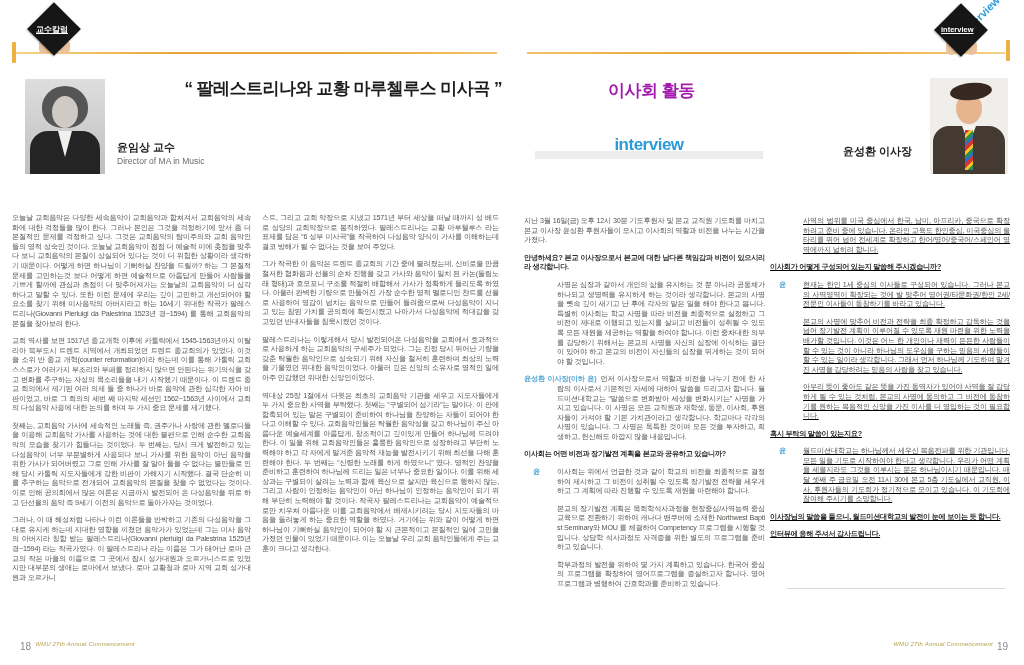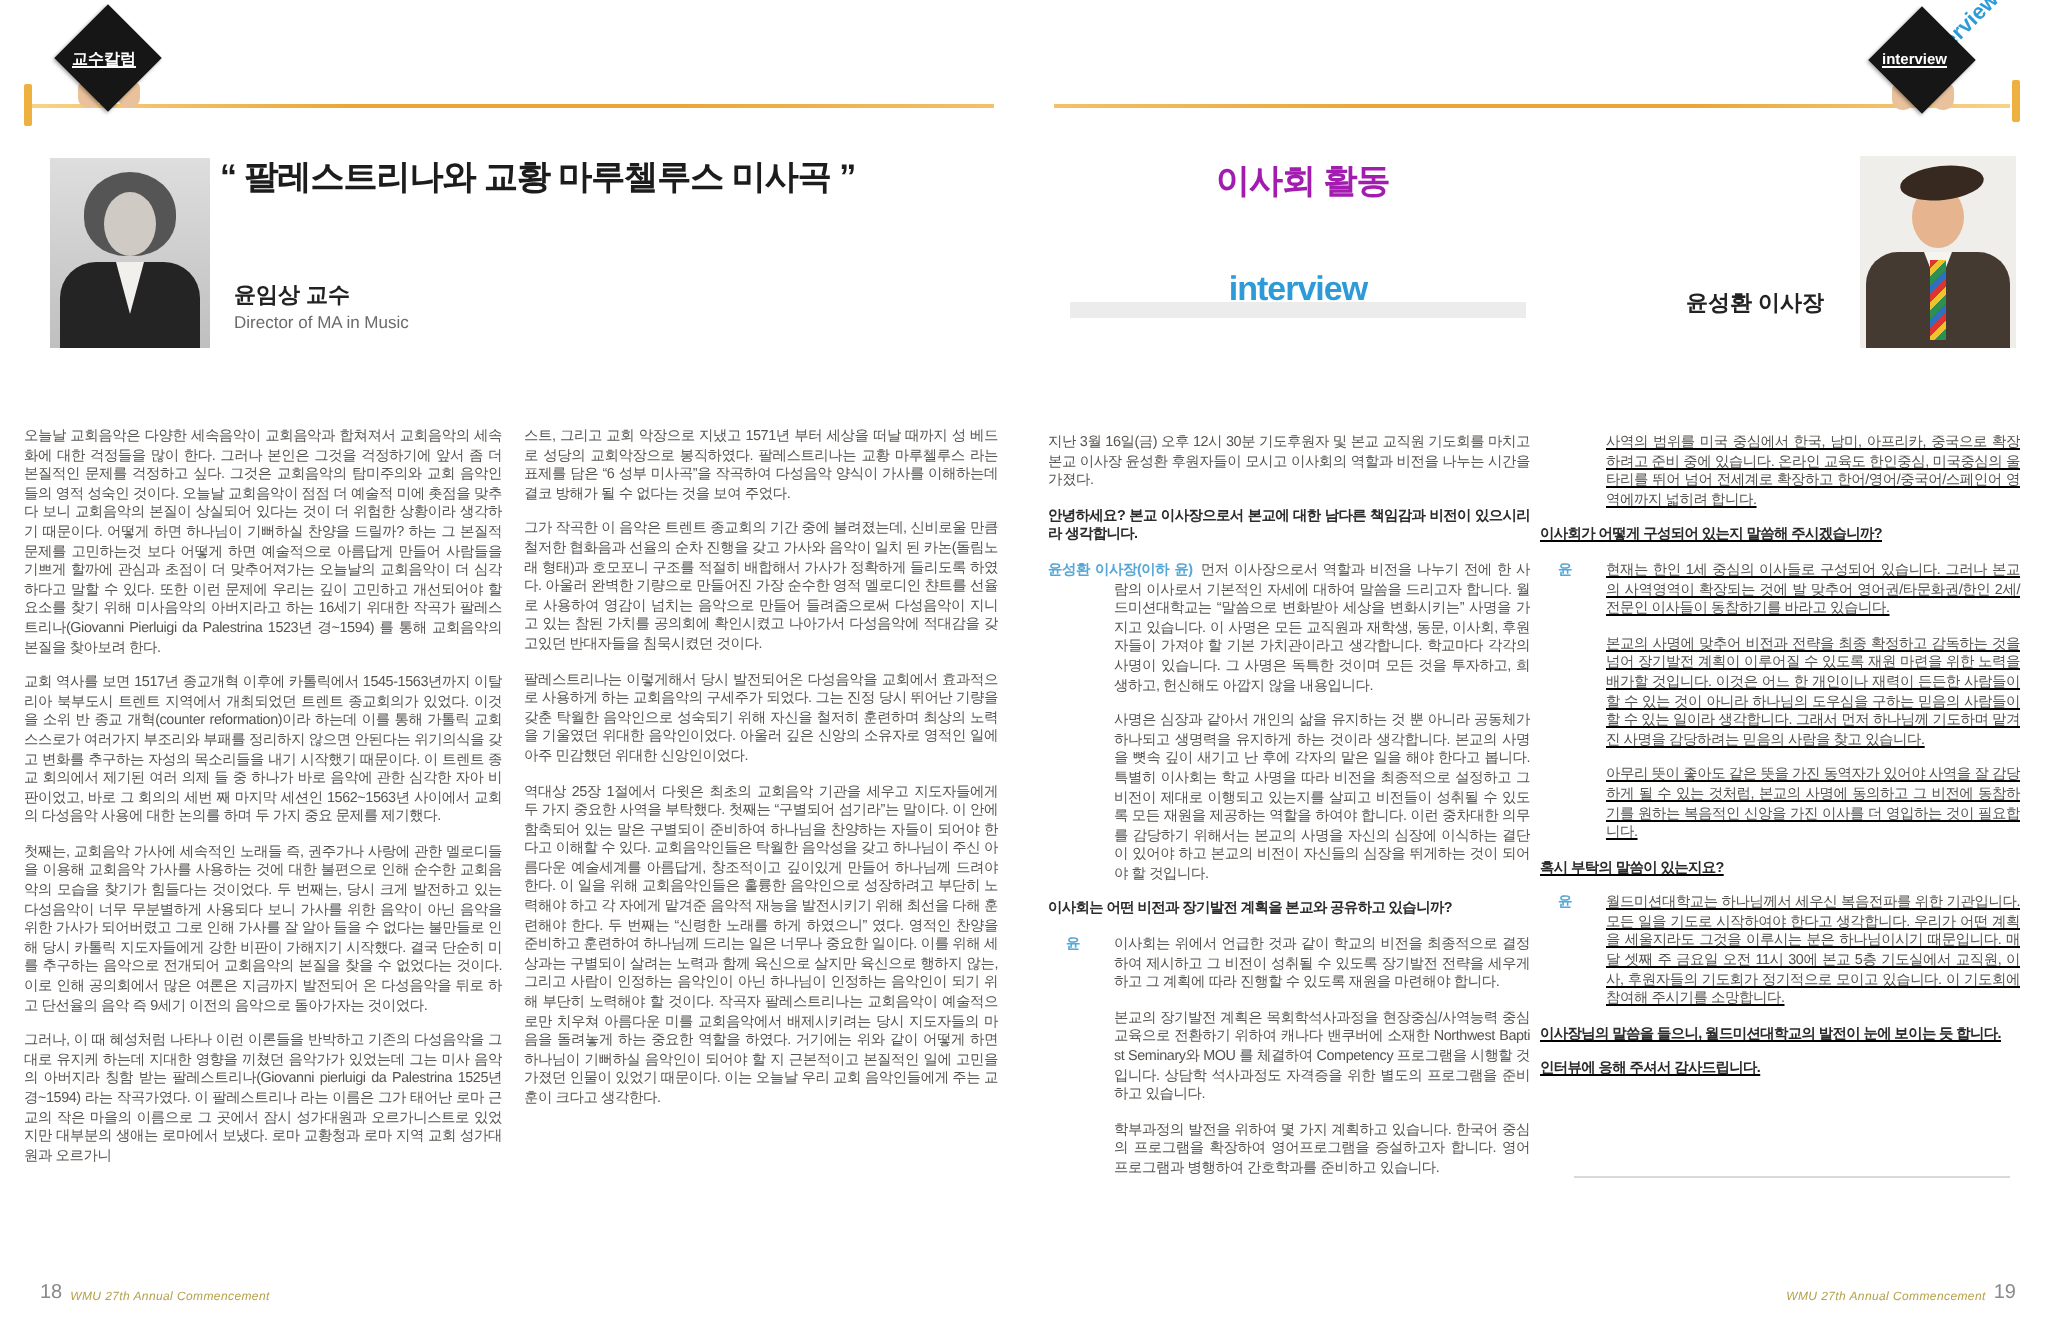--- a/index.html
+++ b/index.html
@@ -27,21 +27,21 @@
   .diamond-label.right { left:941px; top:25px; width:40px; font-size:7.5px; }
   .badge-watermark { position:absolute; left:964px; top:26px; z-index:2;
     color:#2e9bd9; font-weight:bold; font-size:11px; transform:rotate(-45deg);
     transform-origin:left center; white-space:nowrap; }
   .hand { position:absolute; width:11px; height:13px; background:#e9c29c;
     border-radius:3px 3px 5px 5px; z-index:2; }
   .hand.l1 { left:39px;  top:41px; } .hand.l2 { left:59px;  top:41px; }
   .hand.r1 { left:946px; top:42px; } .hand.r2 { left:966px; top:42px; }
 
   
-  .lp-title { position:absolute; left:110px; top:77px; width:392px; text-align:left;
+  .lp-title { position:absolute; left:110px; top:77px; width:392px; text-align:right;
     font-size:17px; font-weight:800; color:#1c1c1c; letter-spacing:-0.5px; }
   .lp-subtitle { position:absolute; left:110px; top:99px; width:392px; text-align:center;
     font-size:9px; color:#5a5a5a; }
   .photo { position:absolute; overflow:hidden; }
   .photo-left { left:25px; top:79px; width:80px; height:95px;
     background:linear-gradient(#dedede,#bfbfbf); }
   .pl-hair { position:absolute; left:17px; top:7px; width:46px; height:42px;
     background:#555; border-radius:50% 50% 45% 45%; }
   .pl-face { position:absolute; left:27px; top:17px; width:26px; height:32px;
     background:#cfcac4; border-radius:50%; }
@@ -83,21 +83,21 @@
   #rcol2 { left:770px; top:216px; width:240px;text-decoration:underline; }
   .col p.q { font-weight:bold; color:#2b2b2b; letter-spacing:-0.3px; margin-top:3px; }
   .col p.answer { padding-left:33px; }
   .col p.hang { text-indent:-33px; }
   .speaker { color:#54a7d7; font-weight:bold; margin-right:4px; }
   .mark-wrap { position:relative; }
   .mark { position:absolute; left:9px; top:0; color:#54a7d7; font-weight:bold; font-size:7.2px; }
   .divider-thin { position:absolute; left:787px; top:588px; width:218px; height:1px; background:#d9d9d9; }
 
   
-  .footer { position:absolute; top:641px; display:flex; align-items:flex-end; gap:4px; }
+  .footer { position:absolute; top:641px; display:flex; align-items:flex-start; gap:4px; }
   .footer.fl { left:20px; }
   .footer.fr { right:16px; }
   .pgnum { font-size:10px; color:#8a8a8a; }
   .pgtext { font-size:6px; font-style:italic; color:#b5a04a; letter-spacing:.2px; }
 </style>
 </head>
 <body>
 
 <div id="spread">
 
@@ -149,22 +149,22 @@
     <div class="pr-suit"></div>
     <div class="pr-shirt"></div>
     <div class="pr-tie"></div>
     <div class="pr-face"></div>
     <div class="pr-beret"></div>
   </div>
 
   <div id="rcol1" class="col">
     <p>지난 3월  16일(금) 오후 12시 30분 기도후원자 및 본교 교직원 기도회를 마치고 본교 이사장 윤성환 후원자들이 모시고 이사회의 역할과 비전을 나누는 시간을 가졌다.</p>
     <p class="q">안녕하세요? 본교 이사장으로서 본교에 대한 남다른 책임감과 비전이 있으시리라 생각합니다.</p>
+    <p class="answer">사명은 심장과 같아서 개인의 삶을 유지하는 것 뿐 아니라 공동체가 하나되고 생명력을 유지하게 하는 것이라 생각합니다. 본교의 사명을 뼛속 깊이 새기고 난 후에 각자의 맡은 일을 해야 한다고 봅니다. 특별히 이사회는 학교 사명을 따라 비전을 최종적으로 설정하고 그 비전이 제대로 이행되고 있는지를 살피고 비전들이 성취될 수 있도록 모든 재원을 제공하는 역할을 하여야 합니다. 이런 중차대한 의무를 감당하기 위해서는 본교의 사명을 자신의 심장에 이식하는 결단이 있어야 하고 본교의 비전이 자신들의 심장을 뛰게하는 것이 되어야 할 것입니다.</p>
     <p class="answer hang"><span class="speaker">윤성환 이사장(이하 윤)</span><span>먼저 이사장으로서 역할과 비전을 나누기 전에 한 사람의 이사로서 기본적인 자세에 대하여 말씀을 드리고자 합니다. 월드미션대학교는 “말씀으로 변화받아 세상을 변화시키는” 사명을 가지고 있습니다. 이 사명은 모든 교직원과 재학생, 동문, 이사회, 후원자들이 가져야 할 기본 가치관이라고 생각합니다.  학교마다 각각의 사명이 있습니다. 그 사명은 독특한 것이며 모든 것을 투자하고, 희생하고, 헌신해도 아깝지 않을 내용입니다.</span></p>
-    <p class="answer">사명은 심장과 같아서 개인의 삶을 유지하는 것 뿐 아니라 공동체가 하나되고 생명력을 유지하게 하는 것이라 생각합니다. 본교의 사명을 뼛속 깊이 새기고 난 후에 각자의 맡은 일을 해야 한다고 봅니다. 특별히 이사회는 학교 사명을 따라 비전을 최종적으로 설정하고 그 비전이 제대로 이행되고 있는지를 살피고 비전들이 성취될 수 있도록 모든 재원을 제공하는 역할을 하여야 합니다. 이런 중차대한 의무를 감당하기 위해서는 본교의 사명을 자신의 심장에 이식하는 결단이 있어야 하고 본교의 비전이 자신들의 심장을 뛰게하는 것이 되어야 할 것입니다.</p>
     <p class="q">이사회는 어떤 비전과 장기발전 계획을 본교와 공유하고 있습니까?</p>
     <p class="answer mark-wrap"><span class="mark">윤</span><span>이사회는 위에서 언급한 것과 같이 학교의 비전을 최종적으로 결정하여 제시하고 그 비전이 성취될 수 있도록 장기발전 전략을 세우게 하고 그 계획에 따라 진행할 수 있도록 재원을 마련해야 합니다.</span></p>
     <p class="answer">본교의 장기발전 계획은 목회학석사과정을 현장중심/사역능력 중심 교육으로 전환하기 위하여 캐나다 밴쿠버에 소재한 Northwest Baptist Seminary와 MOU 를 체결하여 Competency 프로그램을 시행할 것입니다. 상담학 석사과정도 자격증을 위한 별도의 프로그램을 준비하고 있습니다.</p>
     <p class="answer">학부과정의 발전을 위하여 몇 가지 계획하고 있습니다. 한국어 중심의 프로그램을 확장하여 영어프로그램을 증설하고자 합니다. 영어프로그램과 병행하여 간호학과를 준비하고 있습니다.</p>
   </div>
 
   <div id="rcol2" class="col">
     <p class="answer">사역의 범위를 미국 중심에서 한국, 남미, 아프리카, 중국으로 확장하려고 준비 중에 있습니다. 온라인 교육도 한인중심, 미국중심의 울타리를 뛰어 넘어 전세계로 확장하고 한어/영어/중국어/스페인어 영역에까지 넓히려 합니다.</p>
     <p class="q">이사회가 어떻게 구성되어 있는지 말씀해 주시겠습니까?</p>
     <p class="answer mark-wrap"><span class="mark">윤</span><span>현재는 한인 1세 중심의 이사들로 구성되어 있습니다. 그러나 본교의 사역영역이 확장되는 것에 발 맞추어 영어권/타문화권/한인 2세/전문인 이사들이 동참하기를 바라고 있습니다.</span></p>

